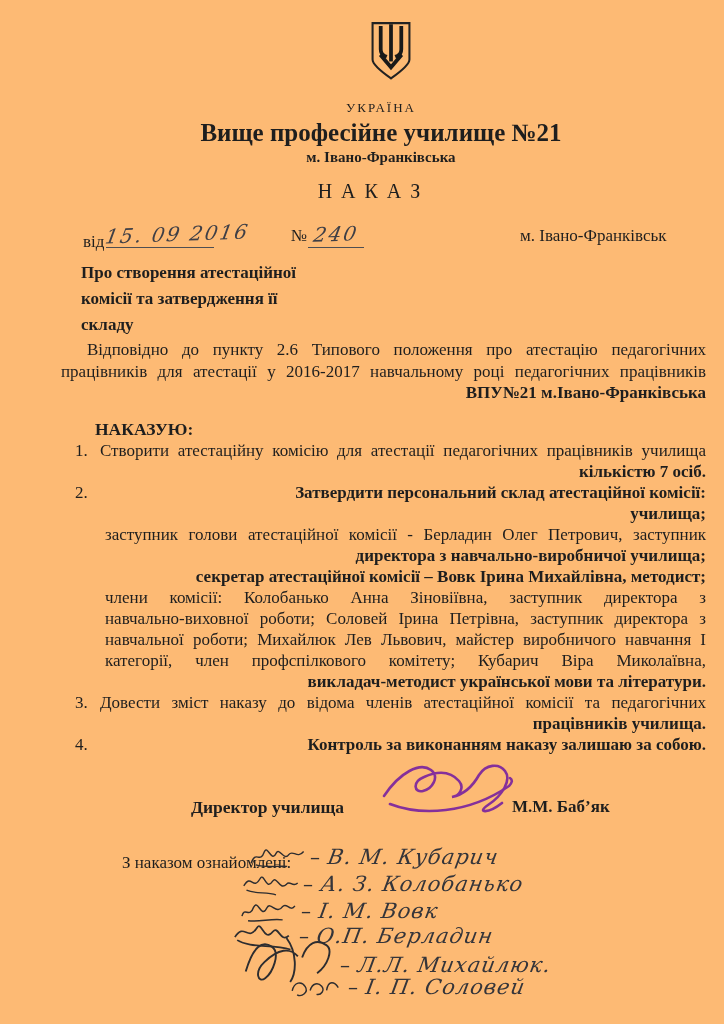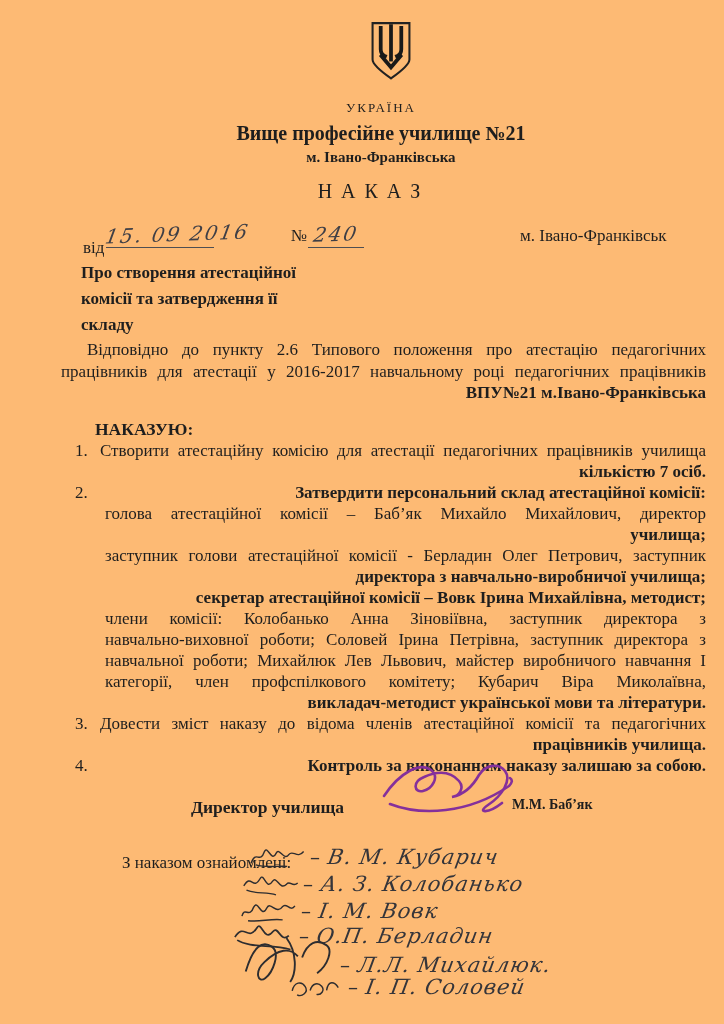--- a/index.html
+++ b/index.html
@@ -3,28 +3,28 @@
 <meta charset="utf-8">
 <style>
   html,body{margin:0;padding:0;background:#888;}
   .sheet{position:relative;width:724px;height:1024px;margin:0 auto;background:#fdba74;
          font-family:"Liberation Serif",serif;color:#1e1e1e;overflow:hidden;}
 
   
   .emblem{position:absolute;left:369px;top:21px;width:44px;height:60px;}
   .hdr{position:absolute;left:96px;top:100px;width:570px;text-align:center;}
   .country{font-size:13px;letter-spacing:2px;margin-bottom:5px;}
-  .org1{font-size:20px;font-weight:bold;line-height:24px;}
+  .org1{font-size:25px;font-weight:bold;line-height:24px;}
   .org2{font-size:15px;font-weight:bold;line-height:24px;}
   .docword{position:absolute;left:40px;top:180px;width:660px;text-align:center;
            font-size:20px;letter-spacing:2px;}
 
   
   .meta{position:absolute;left:0;top:222px;width:724px;height:32px;font-size:17px;}
-  .meta .vid{position:absolute;left:83px;top:16px;}
+  .meta .vid{position:absolute;left:83px;top:10px;}
   .fill-line{position:absolute;top:0;height:25px;border-bottom:1.6px solid #4e4e52;text-align:center;}
   .dateline{left:106px;width:108px;}
   .noline{left:308px;width:56px;}
   .hw{display:inline-block;font-family:"DejaVu Serif",serif;font-style:italic;
       font-size:20px;letter-spacing:2px;color:#3f3f46;transform:skewX(-12deg) rotate(-2deg);
       white-space:nowrap;}
   .meta .nolabel{position:absolute;left:291px;top:4px;}
   .meta .place{position:absolute;left:520px;top:4px;}
 
   
@@ -38,21 +38,21 @@
 
   
   .list{position:absolute;left:55px;top:440px;width:651px;font-size:17px;line-height:21px;}
   .item{position:relative;padding-left:45px;}
   .item .num{position:absolute;left:20px;top:0;}
   .subs{margin-left:5px;}
 
   
   .dir-role{position:absolute;left:191px;top:797px;font-size:17.5px;font-weight:bold;text-align:center;}
   .dir-sig{position:absolute;left:375px;top:756px;width:142px;height:64px;}
-  .dir-name{position:absolute;left:512px;top:797px;font-size:14px;font-weight:bold;text-align:right;}
+  .dir-name{position:absolute;left:512px;top:797px;font-size:17px;font-weight:bold;text-align:right;}
 
   
   .ack-label{position:absolute;left:122px;top:853px;font-size:17px;}
   .ackrow{position:absolute;white-space:nowrap;}
   .ackrow .scrib{display:inline-block;vertical-align:middle;width:58px;height:30px;}
   .ackrow .dash{display:inline-block;vertical-align:middle;margin:0 8px 0 4px;
                 font-family:"DejaVu Serif",serif;font-size:20px;color:#2f2f33;}
   .ackrow .aname{display:inline-block;vertical-align:middle;
                  font-family:"DejaVu Serif",serif;font-style:italic;font-size:21px;
                  letter-spacing:1px;color:#35353a;transform:skewX(-10deg);}
@@ -111,21 +111,20 @@
     <div class="item">
       <span class="num">1.</span>
       <div class="jl">Створити атестаційну комісію для атестації педагогічних працівників училища</div>
       <div class="ll">кількістю 7 осіб.</div>
     </div>
 
     <div class="item">
       <span class="num">2.</span>
       <div class="ll">Затвердити персональний склад атестаційної комісії:</div>
       <div class="subs">
-        <div class="jl">голова атестаційної комісії – Баб’як Михайло Михайлович, директор</div>
         <div class="ll">училища;</div>
         <div class="jl">заступник голови атестаційної комісії - Берладин Олег Петрович, заступник</div>
         <div class="ll">директора з навчально-виробничої училища;</div>
         <div class="ll">секретар атестаційної комісії – Вовк Ірина Михайлівна,  методист;</div>
         <div class="jl">члени комісії: Колобанько Анна Зіновіївна,  заступник директора з</div>
         <div class="jl">навчально-виховної роботи; Соловей Ірина Петрівна, заступник директора з</div>
         <div class="jl">навчальної роботи; Михайлюк Лев Львович, майстер виробничого навчання І</div>
         <div class="jl">категорії, член профспілкового комітету;  Кубарич Віра Миколаївна,</div>
         <div class="ll">викладач-методист української мови та літератури.</div>
       </div>

